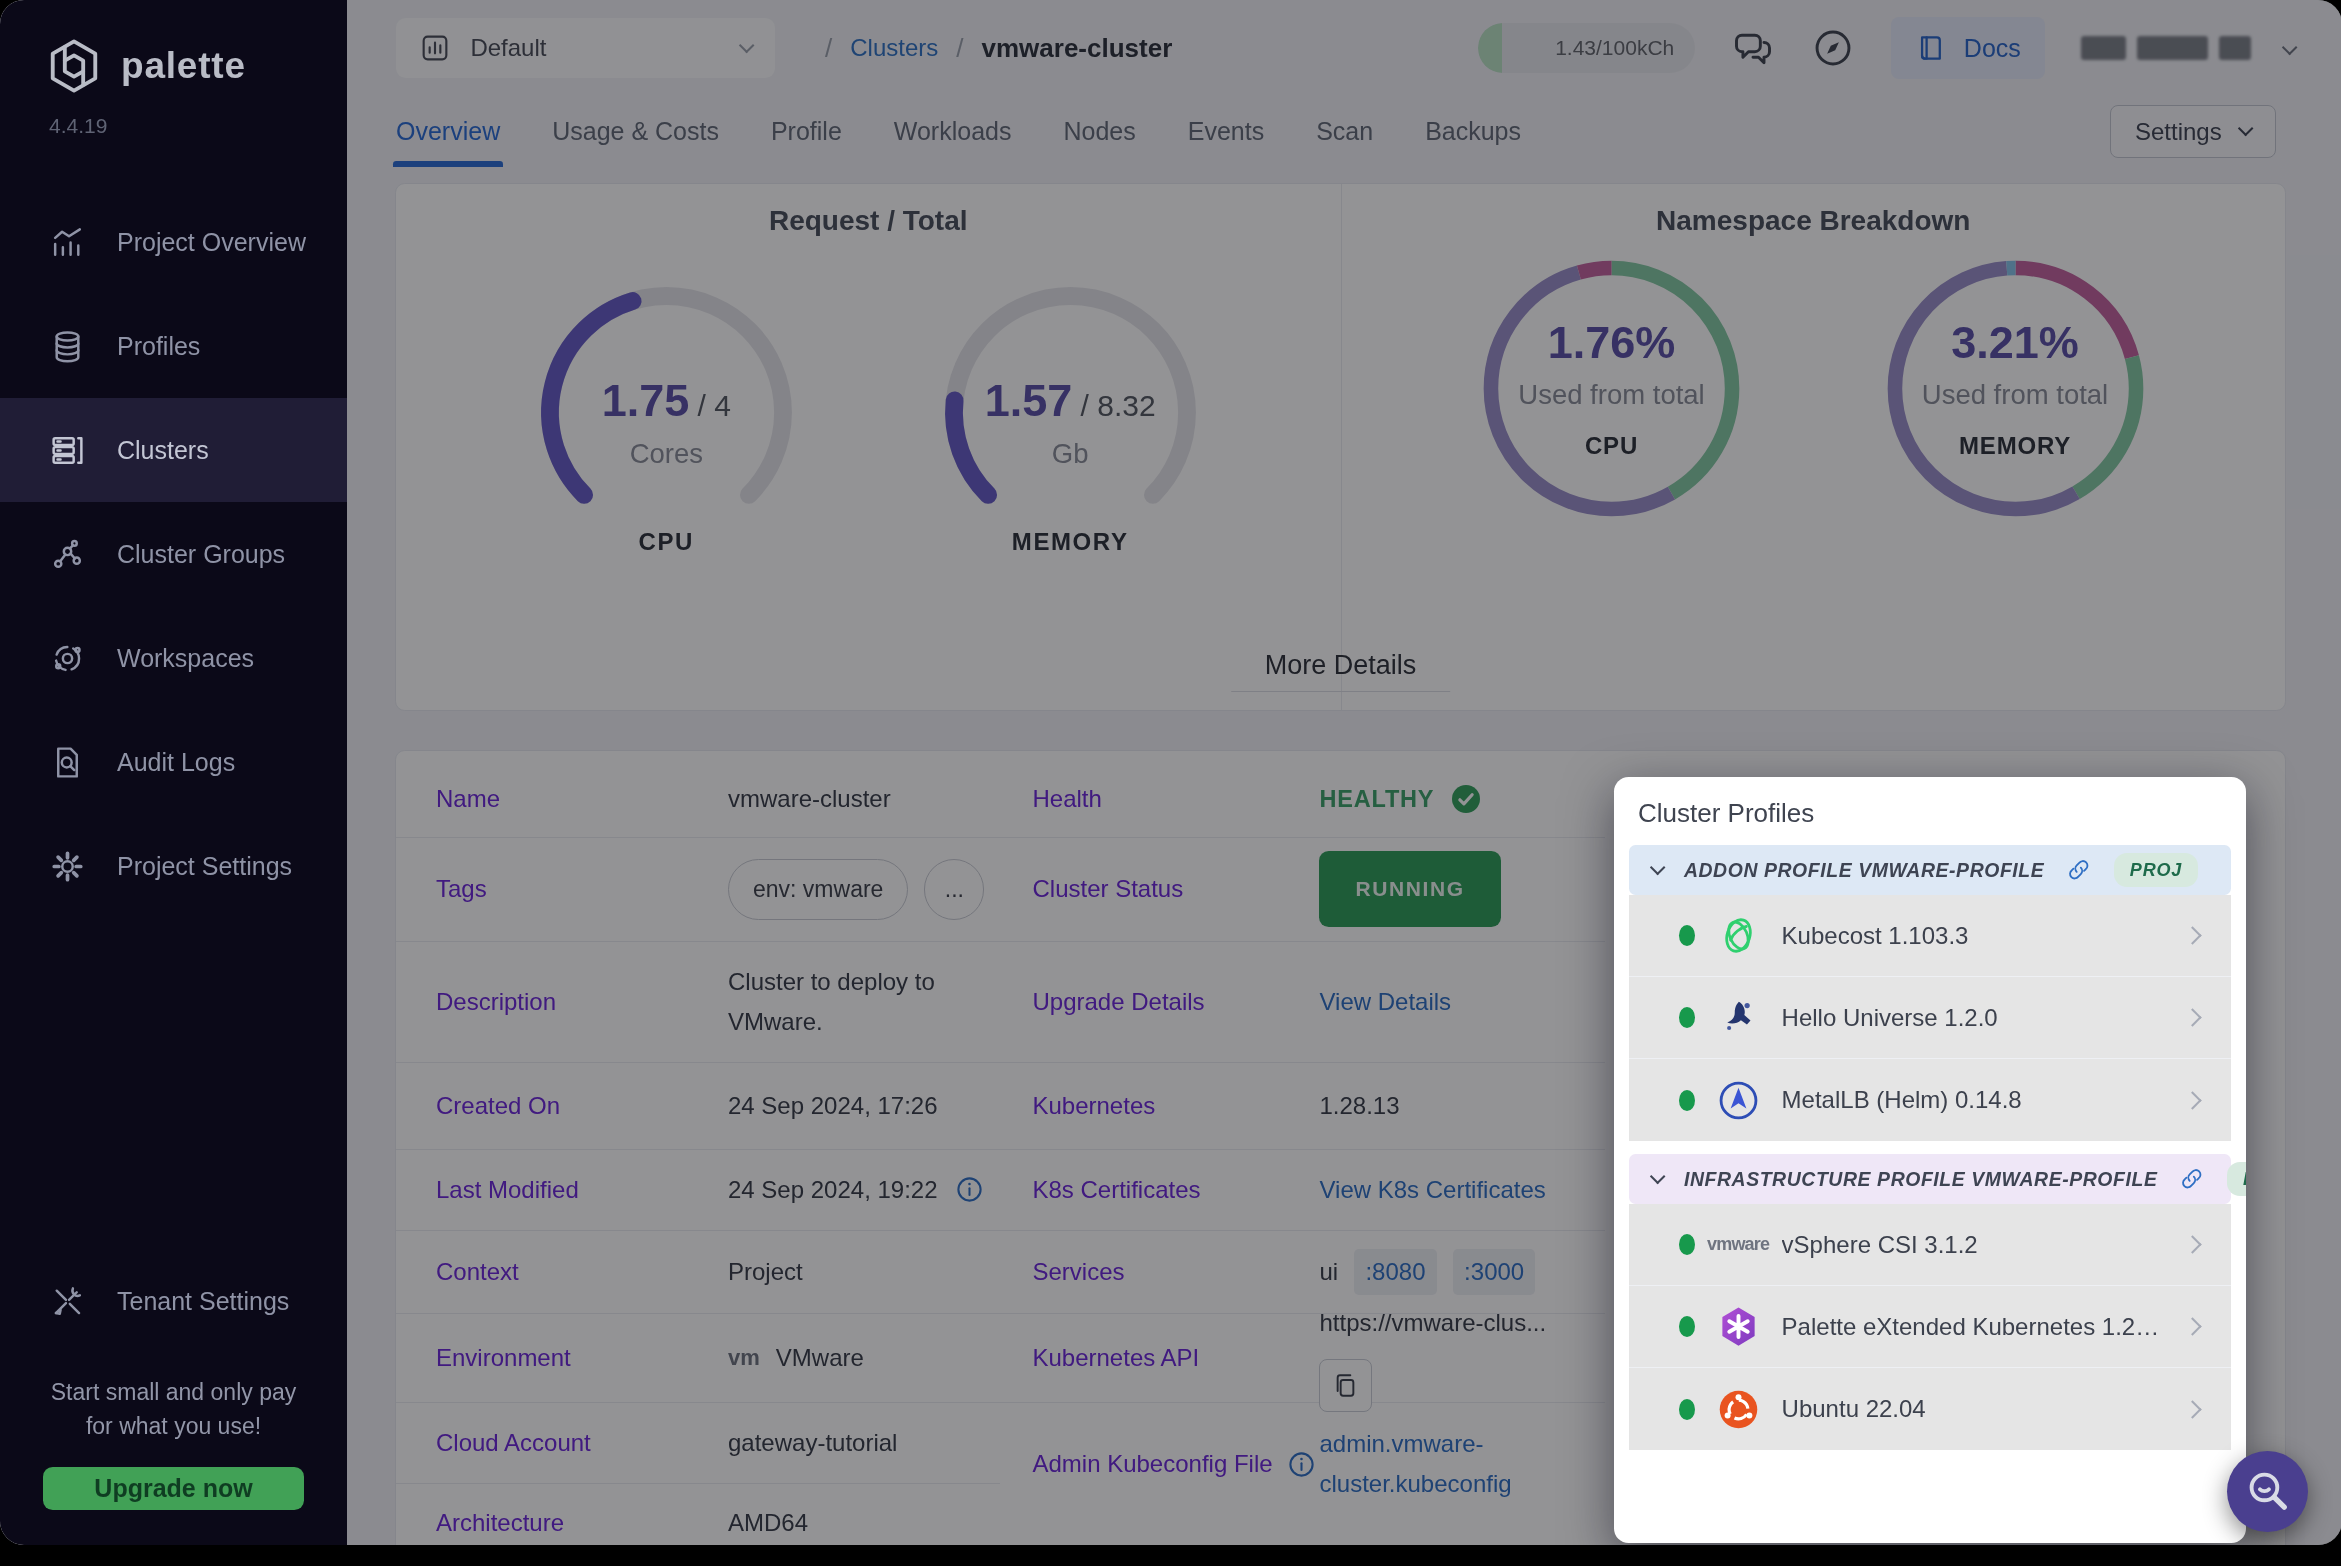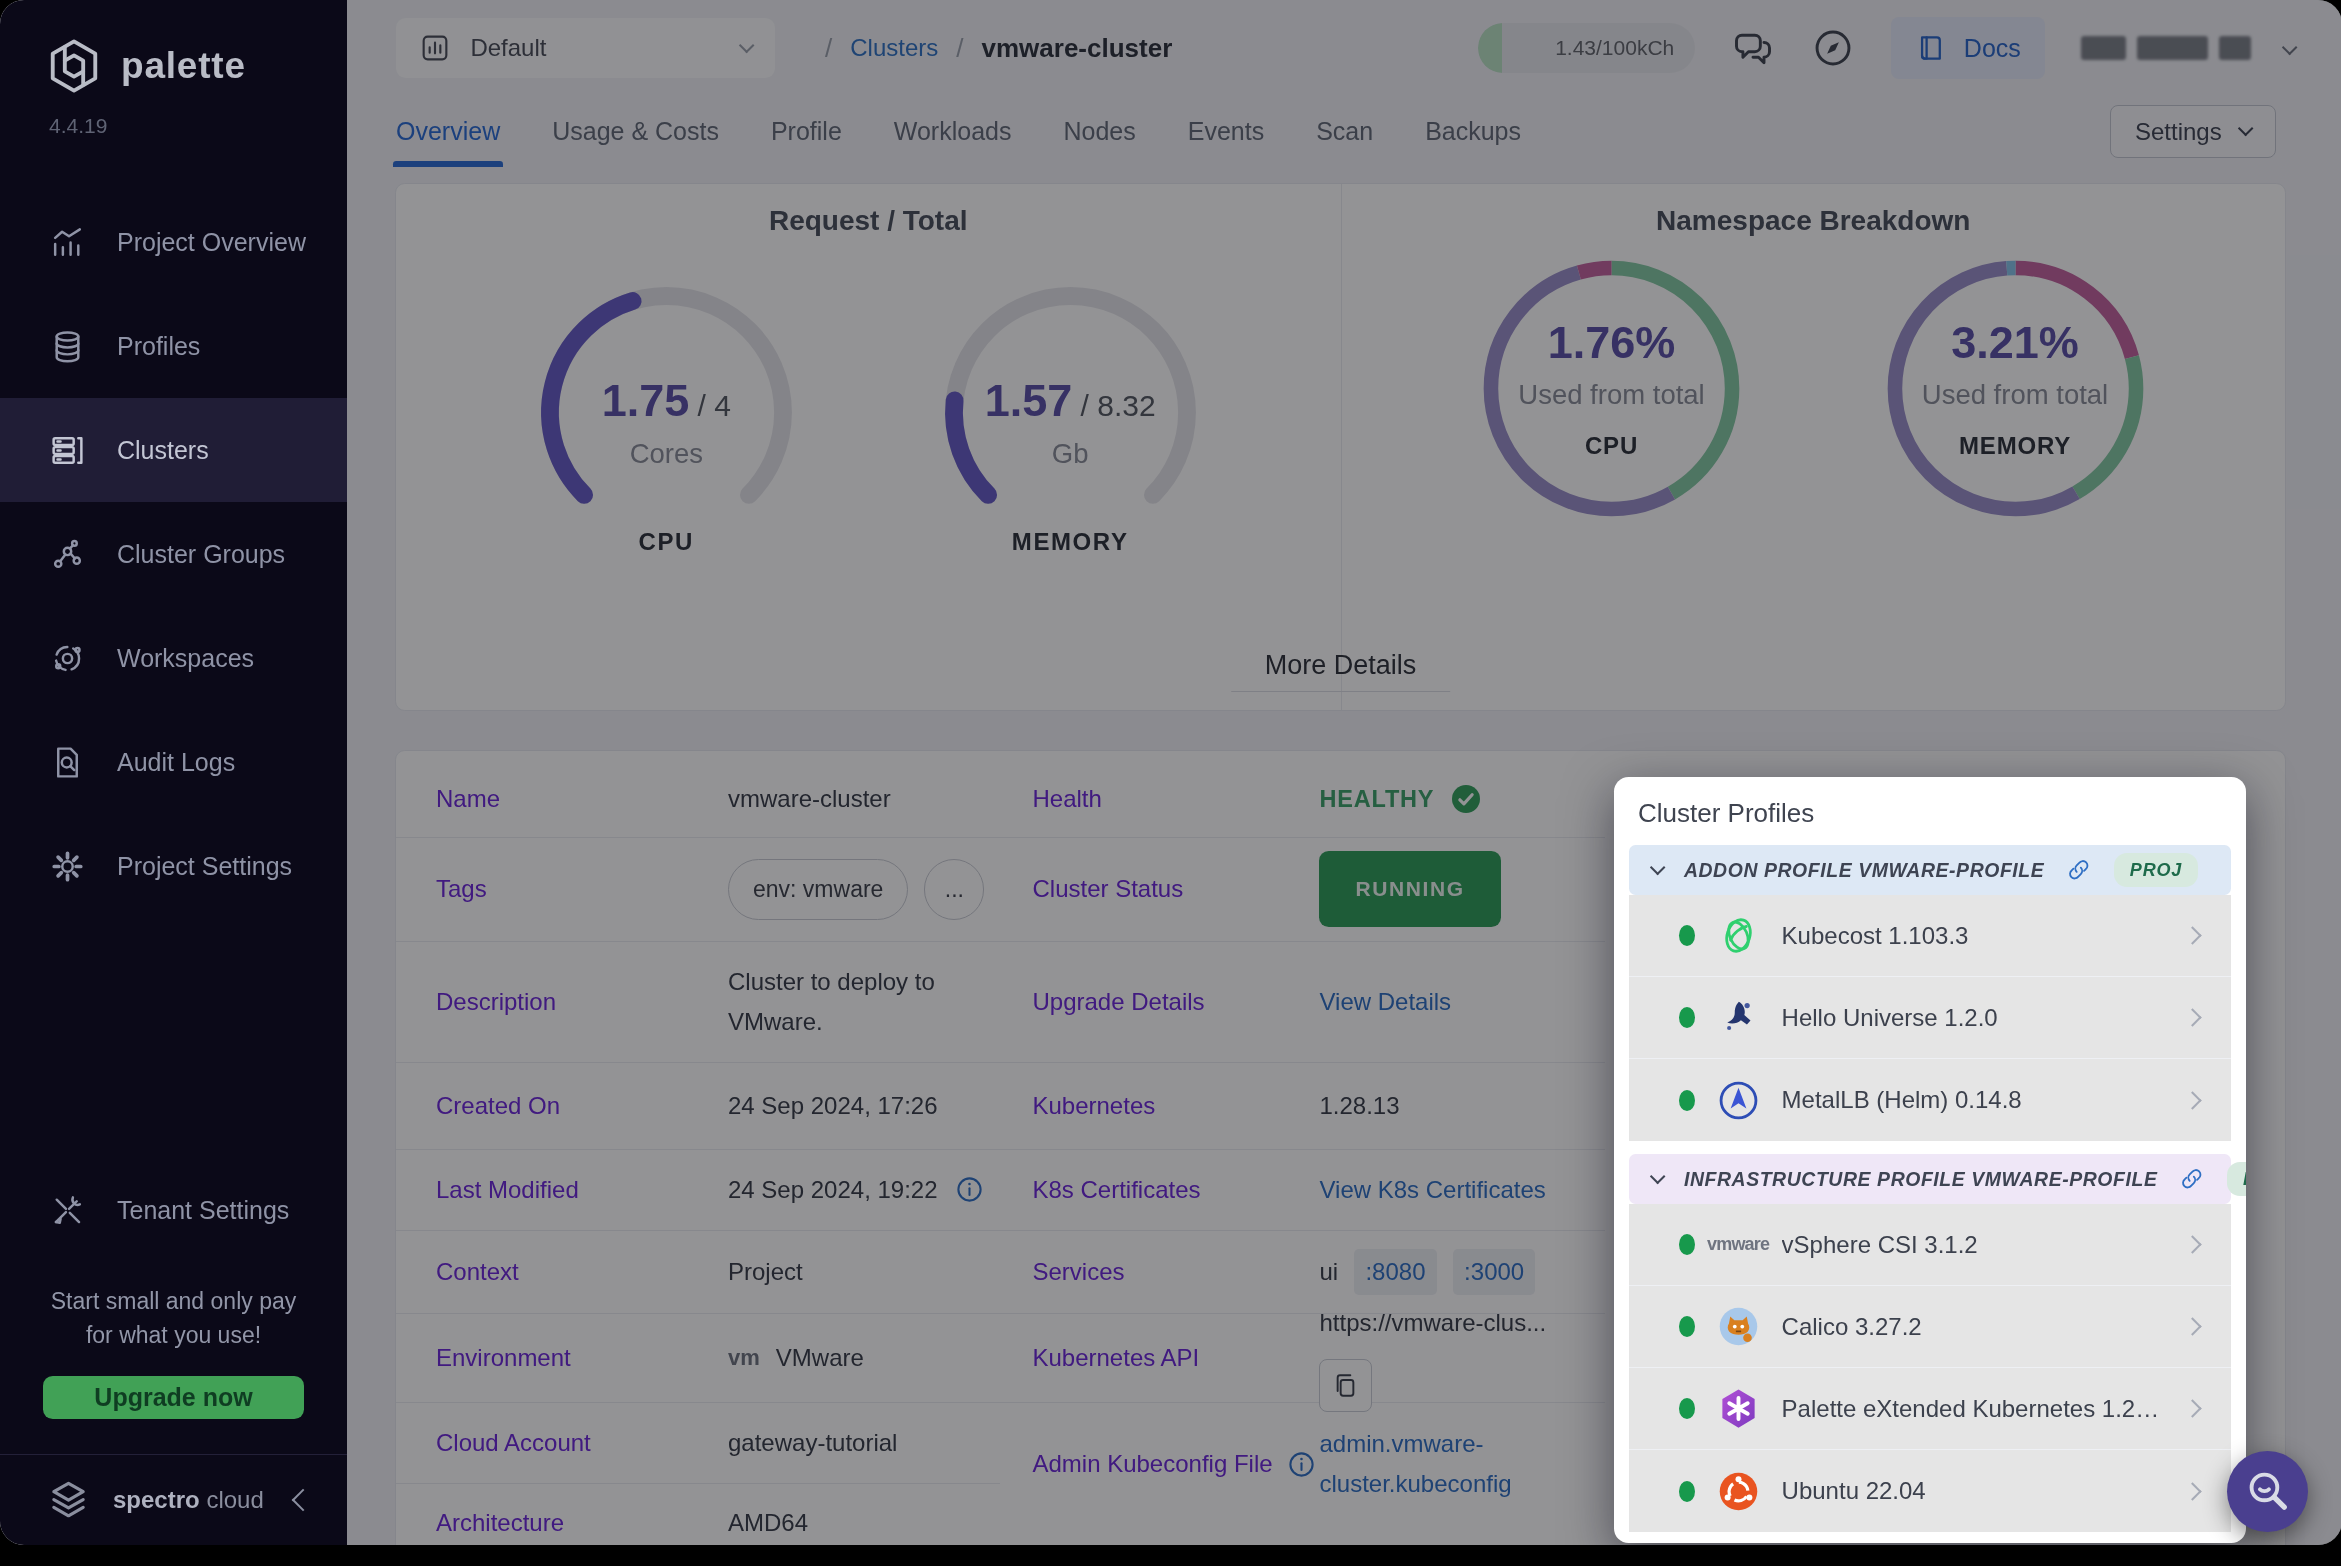--- a/index.html
+++ b/index.html
@@ -228,31 +228,20 @@
             </svg></span>
         <span class="nlabel">Tenant Settings</span>
       </div>
       <div class="promo">
         <div class="promo-text">
           <span>Start small and only pay</span><br>
           <span>for what you use!</span>
         </div>
         <button class="upgrade-btn">Upgrade now</button>
       </div>
-      <div class="side-footer">
-        <span class="sfooter-logo"><svg viewBox="0 0 24 24" fill="none" stroke="currentColor" stroke-width="1.6" stroke-linecap="round" stroke-linejoin="round">
-              <path d="M12 3.2l7.5 4.3-7.5 4.3-7.5-4.3z"></path>
-              <path d="M4.5 11.5l7.5 4.3 7.5-4.3M4.5 15.5l7.5 4.3 7.5-4.3"></path>
-            </svg></span>
-        <span class="sfooter-text">
-          <span class="bold">spectro</span>
-          <span class="light">cloud</span>
-        </span>
-        <span class="collapse"></span>
-      </div>
     </div>
   </aside>
 
   <main class="main">
 
     <div class="topbar">
       <div class="proj-select">
         <span class="pico"><svg viewBox="0 0 24 24" fill="none" stroke="currentColor" stroke-width="1.6" stroke-linecap="round" stroke-linejoin="round">
               <rect x="3.5" y="3.5" width="17" height="17" rx="3"></rect>
               <path d="M8 15.5v-4M12 16V8M16 15.5V10"></path>
@@ -606,37 +595,20 @@
                   <path d="M13.8 10.2a4 4 0 0 1 0 5.6l-2.2 2.2a4 4 0 1 1-5.6-5.6l1.4-1.4"></path>
                 </svg></span>
               <span class="p-badge" style="background: rgb(215, 233, 223); color: rgb(30, 107, 75);">PROJ</span>
             </div>
             <div class="p-row">
               <span class="p-dot"></span>
               <span class="p-ico">
                 <span class="vmware-text">vmware</span>
               </span>
               <span class="p-name">vSphere CSI 3.1.2</span>
-              <span class="p-chev"></span>
-            </div>
-            <div class="p-row">
-              <span class="p-dot"></span>
-              <span class="p-ico">
-                <svg viewBox="0 0 24 24">
-                  <circle cx="12" cy="12" r="10" fill="#a8c8ea"></circle>
-                  <g fill="#d9801f">
-                    <path d="M7.6 6.6l2.2 2.1h4.4l2.2-2.1.7 3.8c.9 1.3.9 3.2-.2 4.4-1.9 2.1-7.9 2.1-9.8 0-1.1-1.2-1.1-3.1-.2-4.4z"></path>
-                    <circle cx="16.8" cy="18" r="2.3"></circle>
-                  </g>
-                  <circle cx="10" cy="12" r="1" fill="#fff"></circle>
-                  <circle cx="14" cy="12" r="1" fill="#fff"></circle>
-                  <path d="M10.6 14.6h2.8" stroke="#7a4512" stroke-width=".9" fill="none"></path>
-                </svg>
-              </span>
-              <span class="p-name">Calico 3.27.2</span>
               <span class="p-chev"></span>
             </div>
             <div class="p-row">
               <span class="p-dot"></span>
               <span class="p-ico">
                 <svg viewBox="0 0 24 24">
                   <defs>
                     <linearGradient id="pxg" x1="0" y1="0" x2="1" y2="1">
                       <stop offset="0" stop-color="#b14fd6"></stop>
                       <stop offset="1" stop-color="#7e3bbf"></stop>

